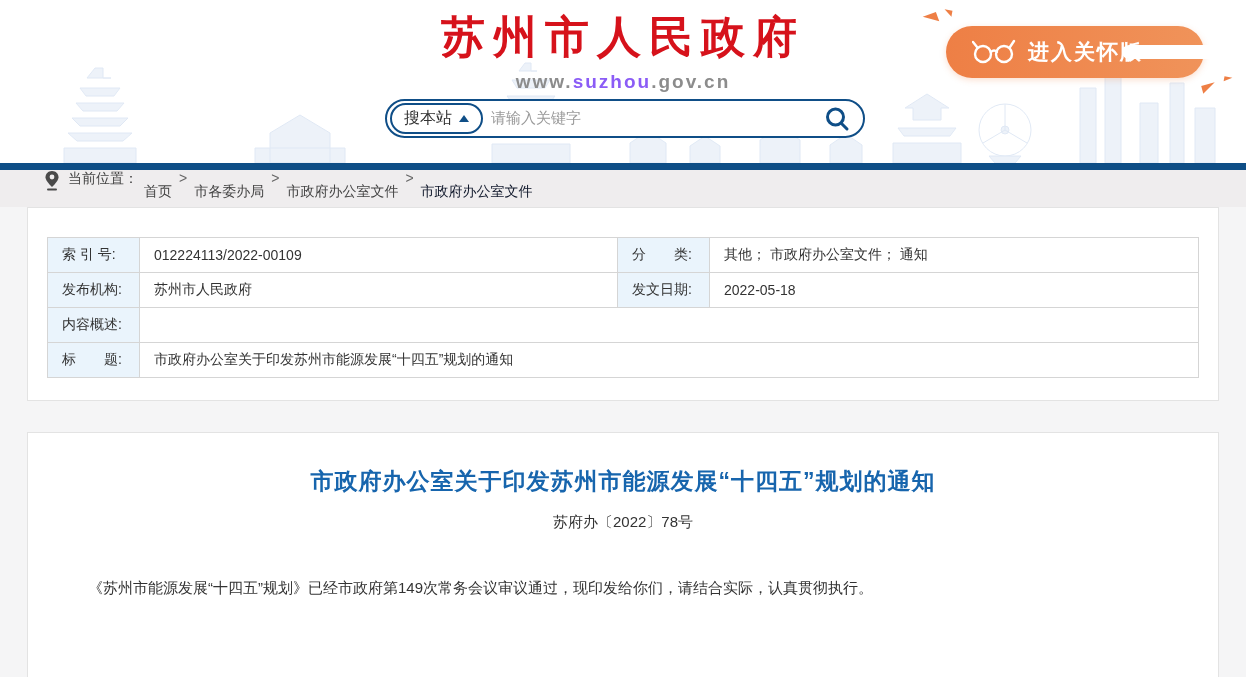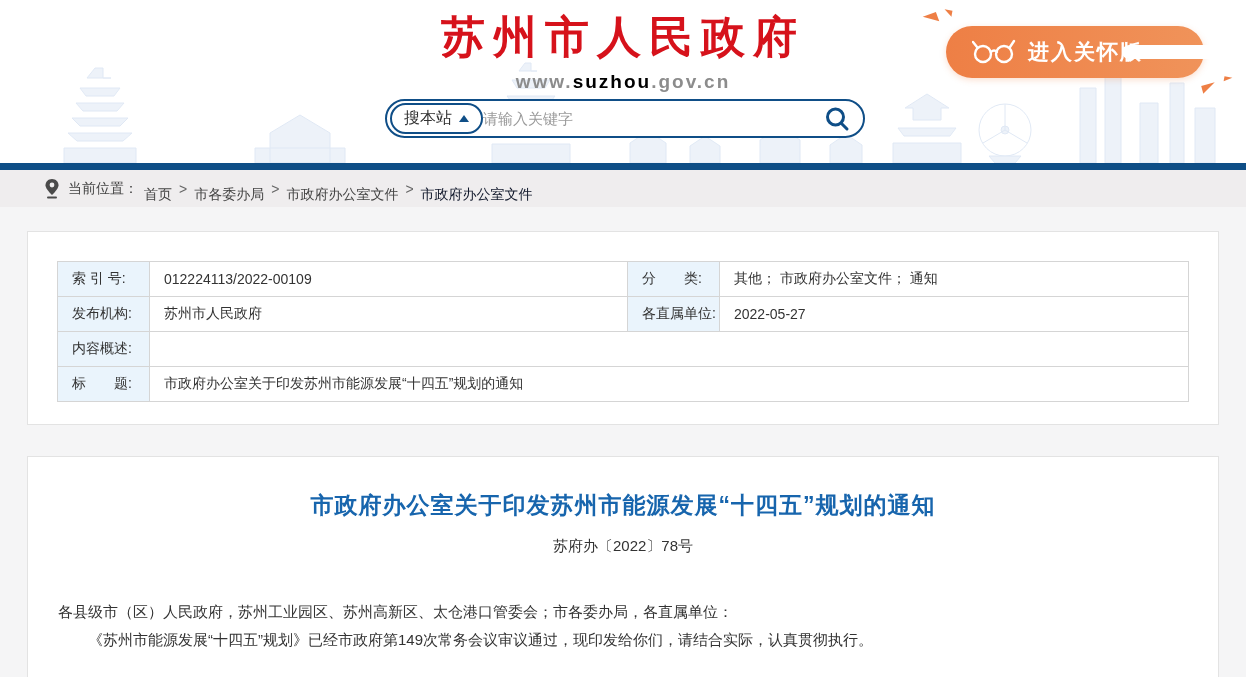--- a/index.html
+++ b/index.html
@@ -6,32 +6,32 @@
   html,body { width:1246px; height:677px; overflow:hidden; background:#f5f5f6;
     font-family:"Liberation Sans","DejaVu Sans",sans-serif; color:#333; }
 
   
   .header { position:relative; width:100%; height:163px; background:#fff; overflow:hidden; }
   .skyline { position:absolute; left:0; bottom:0; width:100%; height:115px; opacity:.6; pointer-events:none; }
   .site-title { position:relative; text-align:center; padding-top:8px;
     font-size:44px; font-weight:bold; color:#d6121b; letter-spacing:8px; z-index:2; }
   .site-url { text-align:center; margin-top:4px; font-size:19px; letter-spacing:2px;
     color:#8c8c8c; font-weight:bold; z-index:2; position:relative; }
-  .site-url .red { color:#000000; }
+  .site-url .red { color:#8b5cf6; }
 
   .searchbar { position:absolute; left:385px; top:99px; width:480px; height:39px;
     border:2px solid #0f4e87; border-radius:20px; background:#fff;
     display:flex; align-items:center; padding:0 12px 0 3px; z-index:3; }
   .scope-pill { display:flex; align-items:center; gap:7px; border:2px solid #0f4e87;
     border-radius:16px; height:31px; padding:0 12px; background:#fff; cursor:pointer; }
   .scope-pill .lbl { font-size:16px; color:#333; }
   .scope-pill .tri { width:0; height:0; border-left:5px solid transparent;
     border-right:5px solid transparent; border-bottom:7px solid #0f4e87; }
   .search-input { flex:1; border:none; outline:none; font-size:15px; color:#333;
-    padding:0 0; background:transparent; font-family:Liberation Sans, sans-serif; }
+    padding:0 8px; background:transparent; font-family:Liberation Serif, serif; }
   .search-input::placeholder { color:#9a9a9a; }
   .mag { flex:0 0 auto; cursor:pointer; }
 
   
   .care-wrap { position:absolute; right:42px; top:26px; z-index:4; }
   .care-btn { position:relative; width:258px; height:52px; border-radius:27px;
     background:linear-gradient(90deg,#ee7f45,#f0935a); display:flex; align-items:center;
     padding-left:26px; gap:12px; cursor:pointer; box-shadow:0 2px 6px rgba(238,127,69,.25); }
   .care-btn .txt { color:#fff; font-size:21px; font-weight:bold; letter-spacing:2px; }
   .care-notch { position:absolute; right:-28px; top:19px; width:110px; height:14px;
@@ -41,31 +41,31 @@
     left:-22px; top:-12px; transform:rotate(-20deg); }
   .s2 { border-width:0 8px 6px 0; border-color:transparent #ee7f45 transparent transparent;
     left:-2px; top:-16px; transform:rotate(10deg); }
   .s3 { border-width:8px 14px 0 0; border-color:#ee7f45 transparent transparent transparent;
     right:-12px; bottom:-14px; transform:rotate(-15deg); }
   .s4 { border-width:5px 8px 0 0; border-color:#ee7f45 transparent transparent transparent;
     right:-28px; bottom:-4px; transform:rotate(10deg); }
 
   
   .navy-bar { width:100%; height:7px; background:#0e4e86; }
-  .crumb-band { width:100%; height:37px; background:#efedee; display:flex; align-items:center;
+  .crumb-band { width:100%; height:37px; background:#efedee; display:flex; 
     padding-left:44px; font-size:14px; color:#444; }
   .crumb-band .pin { margin-right:8px; }
   .crumb { color:#444; text-decoration:none; cursor:pointer;margin-top:13px; }
   .crumb.current { color:#0f172a; }
   .crumb-sep { margin:0 7px; color:#666; }
   .crumb-label { margin-right:6px; }
 
   
   .card { background:#fff; border:1px solid #e3e3e3; margin:0 27px; }
-  .meta-card { margin-top:24px; padding:29px 29px 22px; }
+  .meta-card { padding:29px 19px 22px; }
   .meta-table { width:100%; border-collapse:collapse; table-layout:fixed; font-size:14px; }
   .meta-table td { border:1px solid #d5d5d5; height:35px; padding:0 14px; vertical-align:middle; }
   .meta-table td.lab { background:#eaf4fc; color:#333; white-space:pre; }
   .meta-table td.val { color:#333; }
 
   .article-card { margin-top:31px; height:420px; padding:33px 30px 0; }
   .art-title { text-align:center; font-size:23px; font-weight:bold; color:#1765ad; letter-spacing:1px; }
   .art-docnum { text-align:center; font-size:15px; color:#333; margin-top:16px; }
   .art-body { margin-top:42px; font-size:15px; line-height:1.85; color:#333; }
   .art-body p.indent { text-indent:2em; }
@@ -159,35 +159,34 @@
     <tbody>
         <tr>
       <td class="lab">索 引 号:</td>
       <td class="val">012224113/2022-00109</td>
       <td class="lab">分　　类:</td>
       <td class="val">其他；  市政府办公室文件；  通知</td>
     </tr>
     <tr>
       <td class="lab">发布机构:</td>
       <td class="val">苏州市人民政府</td>
-      <td class="lab">各直属单位:</td>
-      <td class="val">2022-05-27</td>
+      <td class="lab">发文日期:</td>
+      <td class="val">2022-05-18</td>
     </tr>
     <tr>
       <td class="lab">内容概述:</td>
       <td class="val" colspan="3"></td>
     </tr>
     <tr>
       <td class="lab">标　　题:</td>
       <td class="val" colspan="3">市政府办公室关于印发苏州市能源发展“十四五”规划的通知</td>
     </tr>
   </tbody>
     </table>
 </div>
 
 <div class="card article-card">
   <div class="art-title">市政府办公室关于印发苏州市能源发展“十四五”规划的通知</div>
   <div class="art-docnum">苏府办〔2022〕78号</div>
   <div class="art-body">
-    <p>各县级市（区）人民政府，苏州工业园区、苏州高新区、太仓港口管委会；市各委办局，各直属单位：</p>
     <p class="indent">《苏州市能源发展“十四五”规划》已经市政府第149次常务会议审议通过，现印发给你们，请结合实际，认真贯彻执行。</p>
   </div>
 </div>
 
 </body></html>

